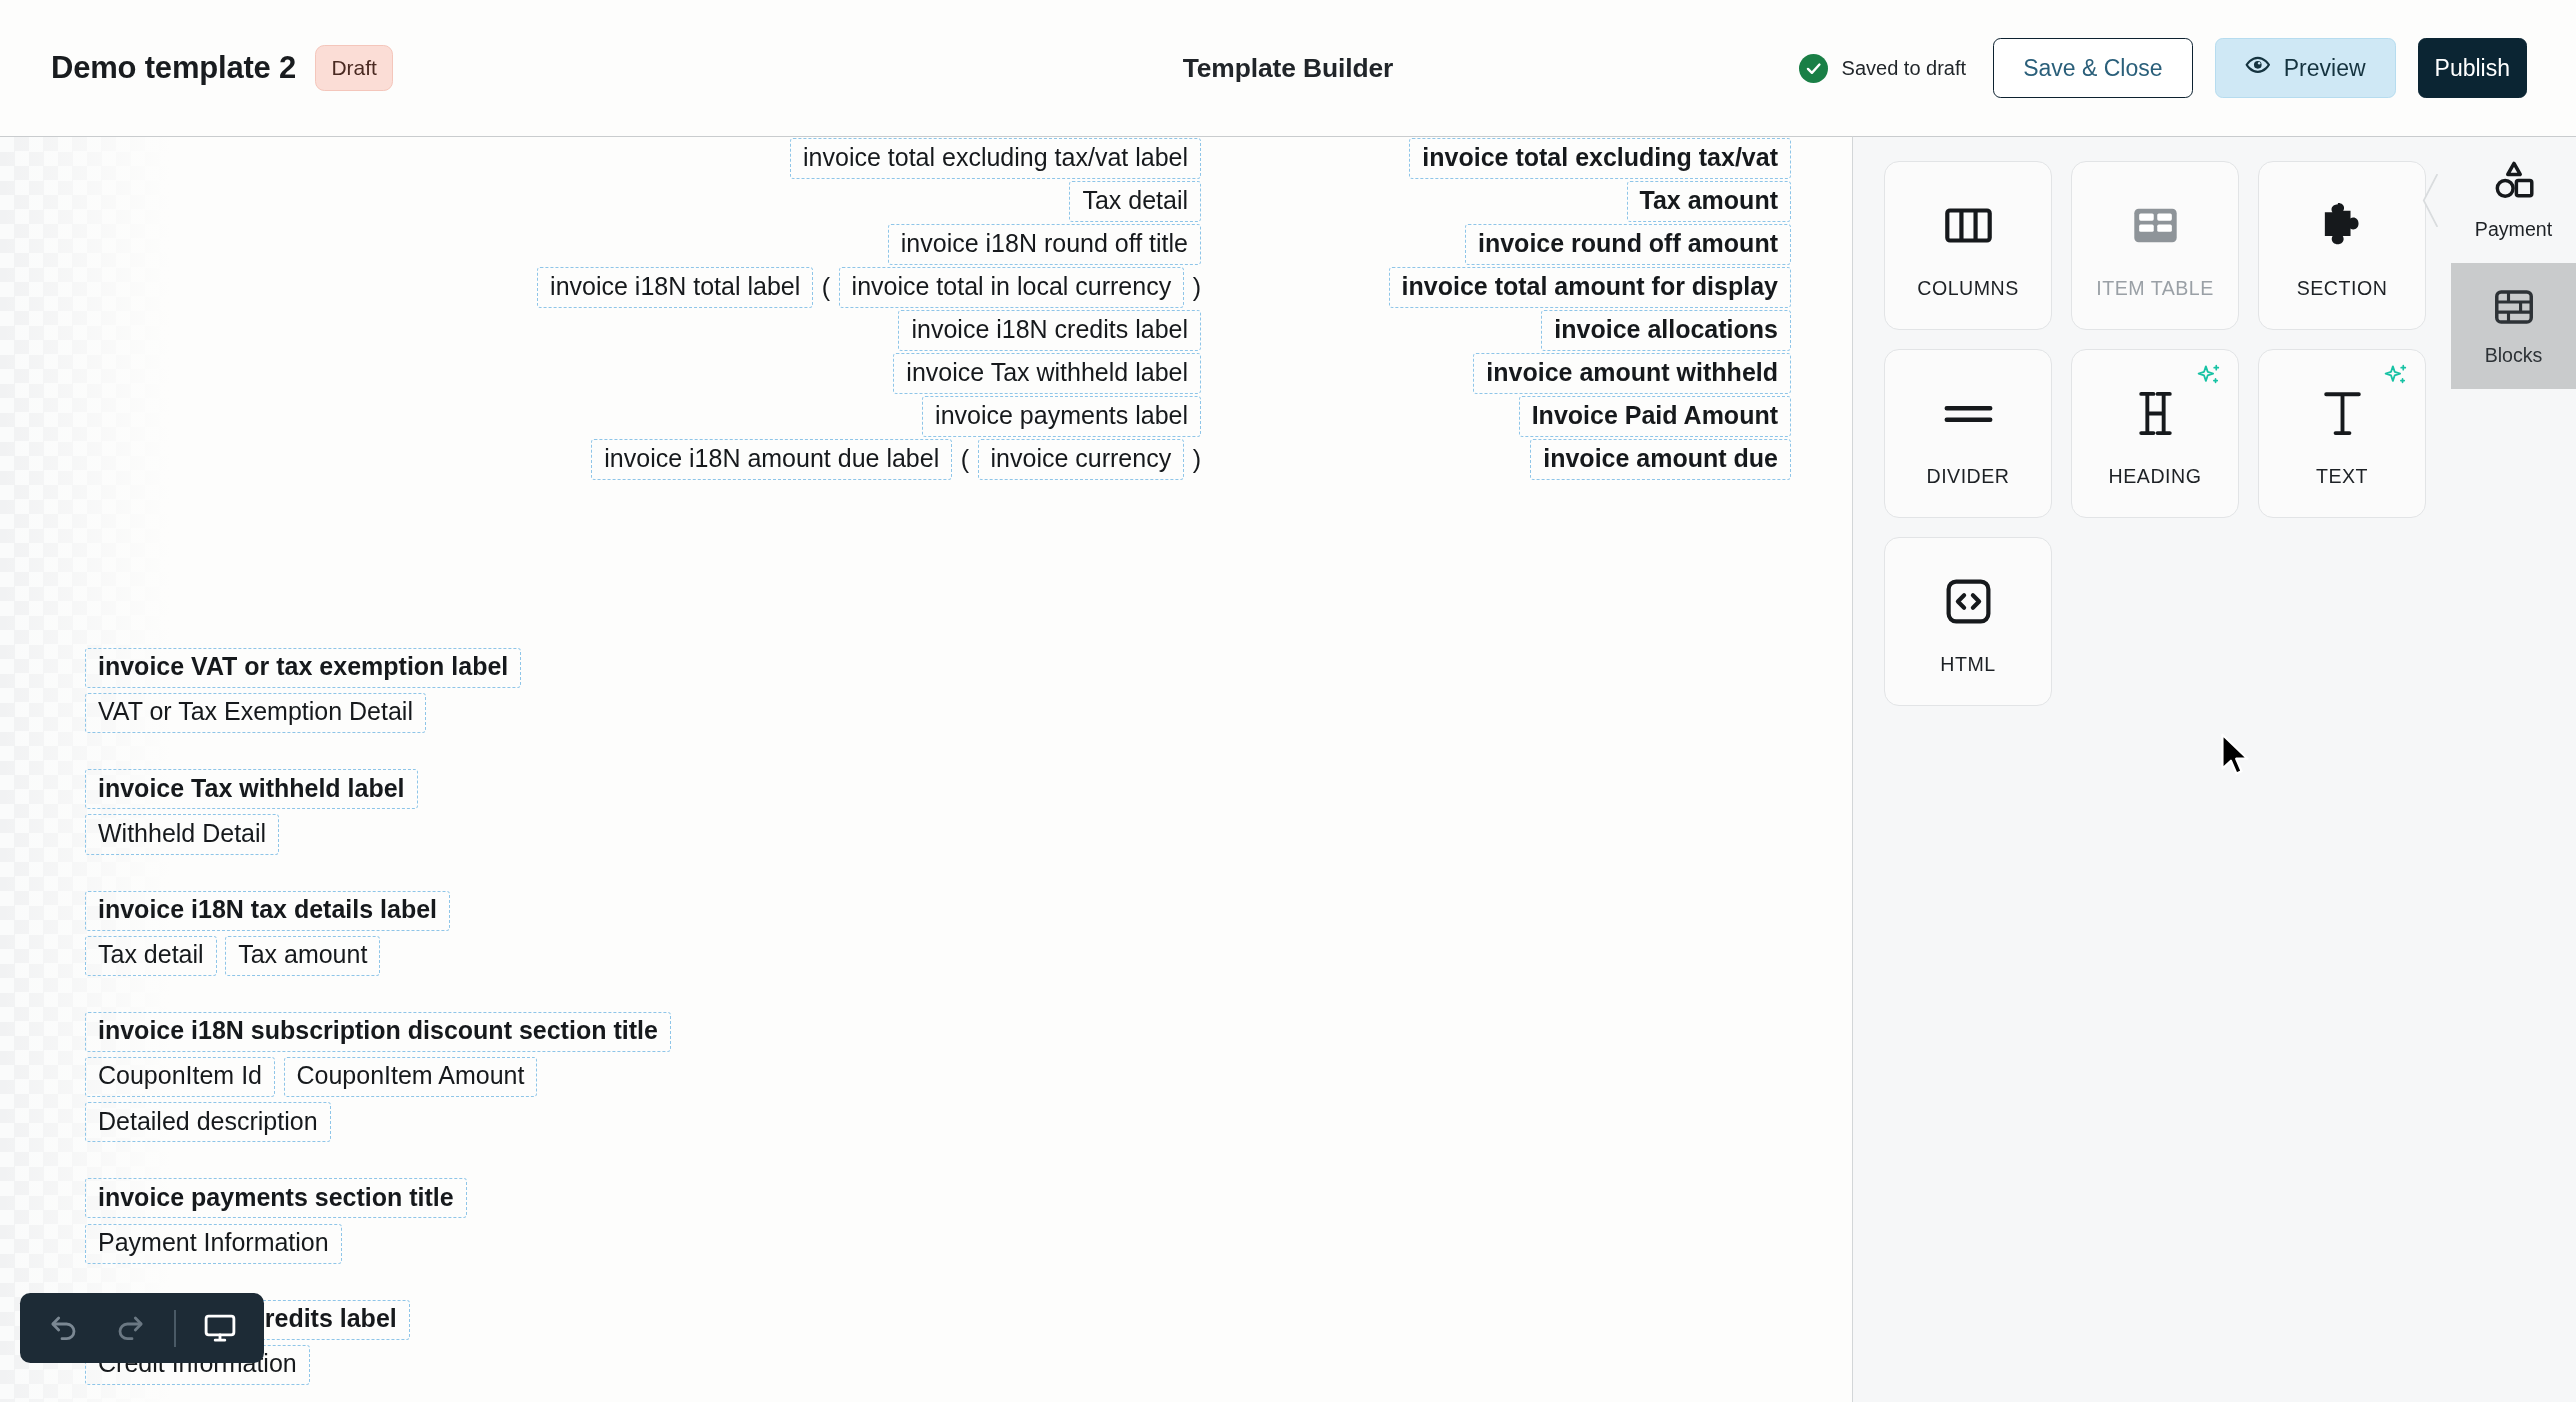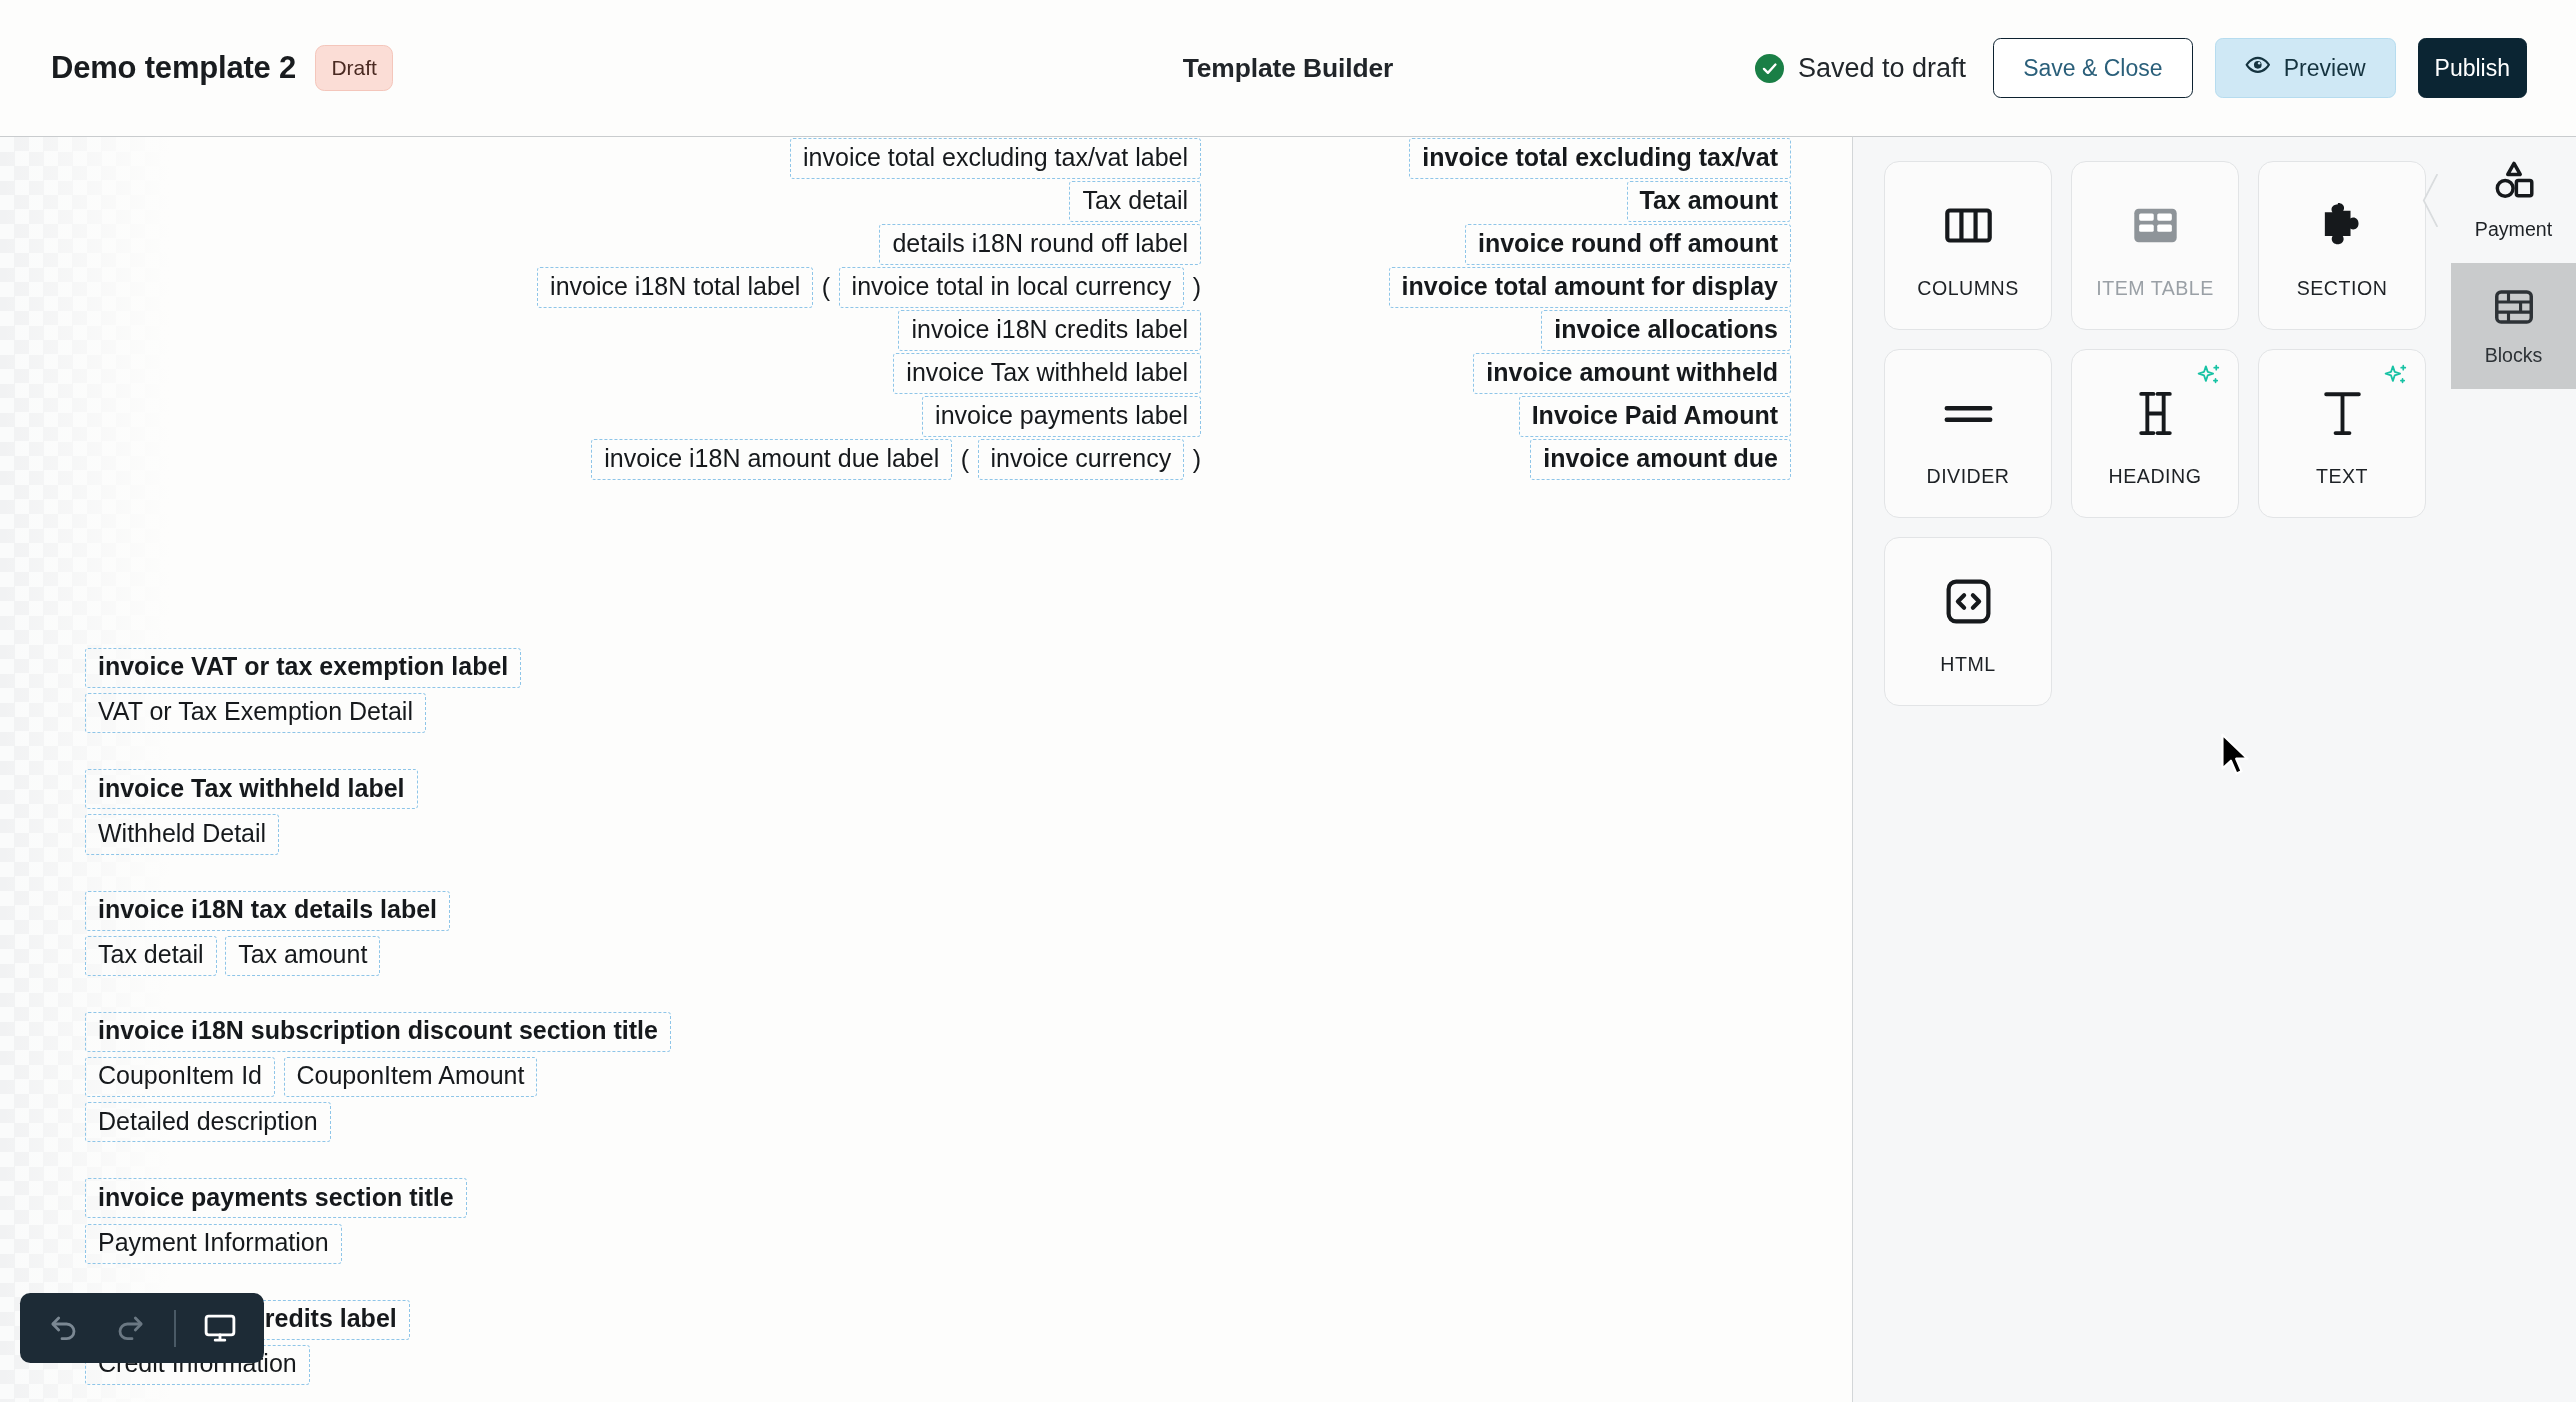--- a/index.html
+++ b/index.html
@@ -39,21 +39,21 @@
   .app-title { font-size: 26.4px; font-weight: bold; color: #212529; letter-spacing: -0.1px; }
   .tb-right { margin-left: auto; display: flex; align-items: center; gap: 22px; position: relative; z-index: 2; }
 
   .saved-wrap { display: flex; align-items: center; gap: 13.6px; margin-right: 5.1px; }
   .check-badge {
     width: 29px; height: 29px; border-radius: 50%;
     background: #1a7f46; display: flex; align-items: center; justify-content: center;
     flex: 0 0 29px;
   }
   .check-badge svg { display: block; }
-  .saved-text { font-size: 27px; color: #22272b; white-space: nowrap; }
+  .saved-text { font-size: 20px; color: #22272b; white-space: nowrap; }
 
   .btn {
     display: flex; align-items: center; justify-content: center; gap: 13.6px;
     height: 60px; border-radius: 7.7px; font-size: 23px;
     padding: 0 29px; white-space: nowrap; cursor: pointer;
     font-family: "Liberation Sans", sans-serif;
   }
   .btn-outline { background: #ffffff; border: 1.7px solid #0d2230; color: #2a5f7a; font-weight: normal; }
   .btn-preview { background: #cfe8f5; border: 1.7px solid #b6dcef; color: #15333f; }
   .btn-publish { background: #0b2533; border: 1.7px solid #0b2533; color: #ffffff; padding: 0 16px; }
@@ -221,21 +221,21 @@
             <div class="trow">
               <div class="tcol-label">
                 <span class="blk">Tax detail</span>
               </div>
               <div class="tcol-val">
                 <span class="blk">Tax amount</span>
               </div>
             </div>
             <div class="trow">
               <div class="tcol-label">
-                <span class="blk">details i18N round off label</span>
+                <span class="blk">invoice i18N round off title</span>
               </div>
               <div class="tcol-val">
                 <span class="blk">invoice round off amount</span>
               </div>
             </div>
             <div class="trow">
               <div class="tcol-label">
                 <span class="blk">invoice i18N total label</span>
                 <span class="paren">(</span>
                 <span class="blk">invoice total in local currency</span>

